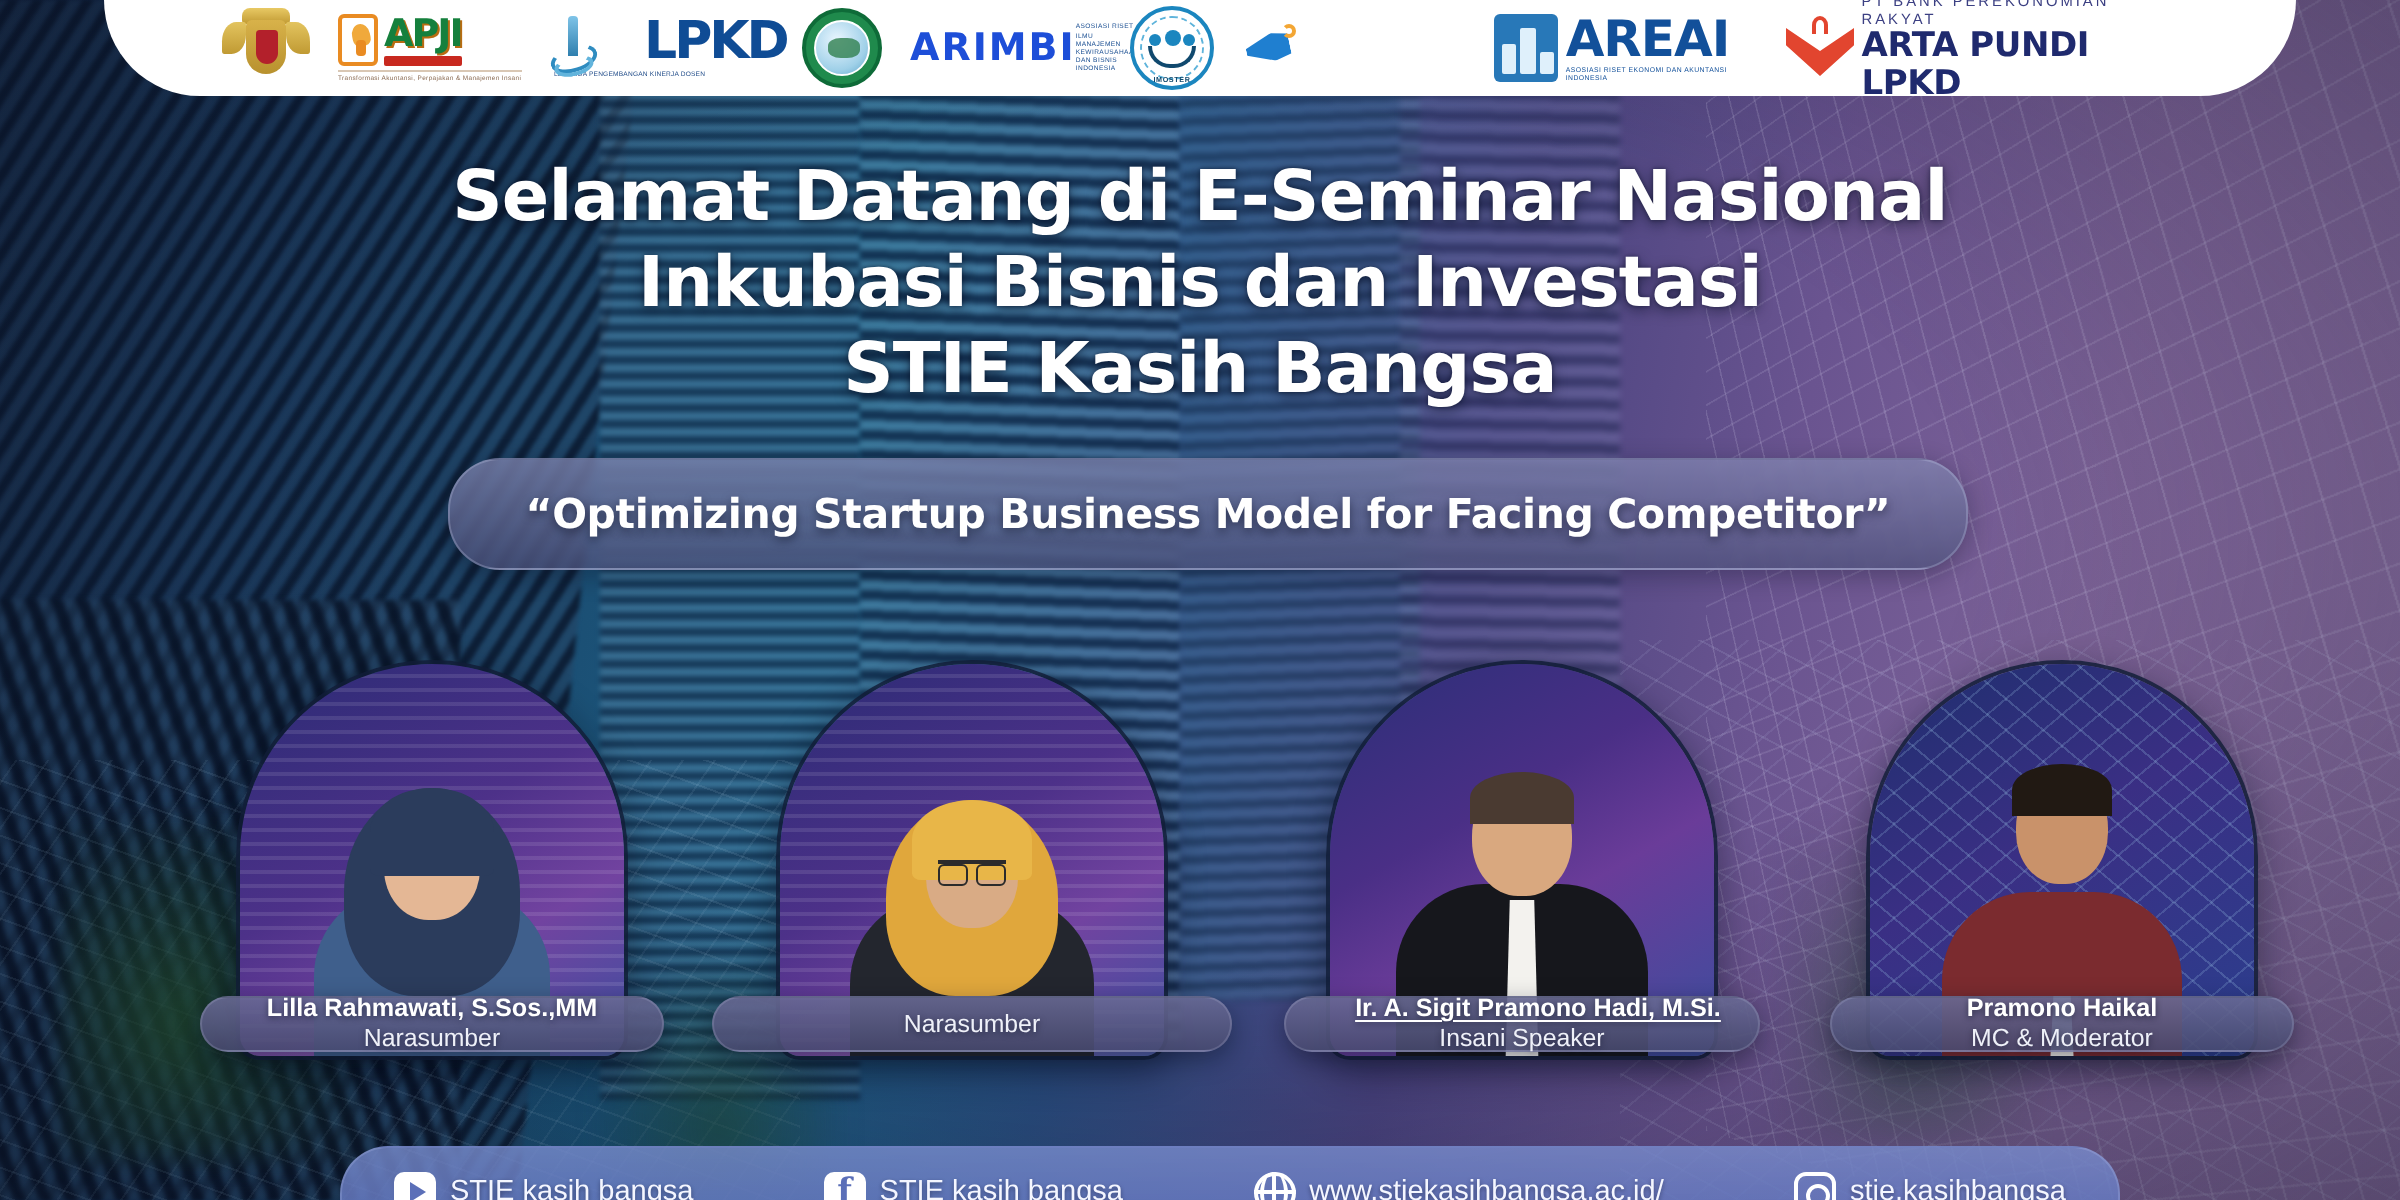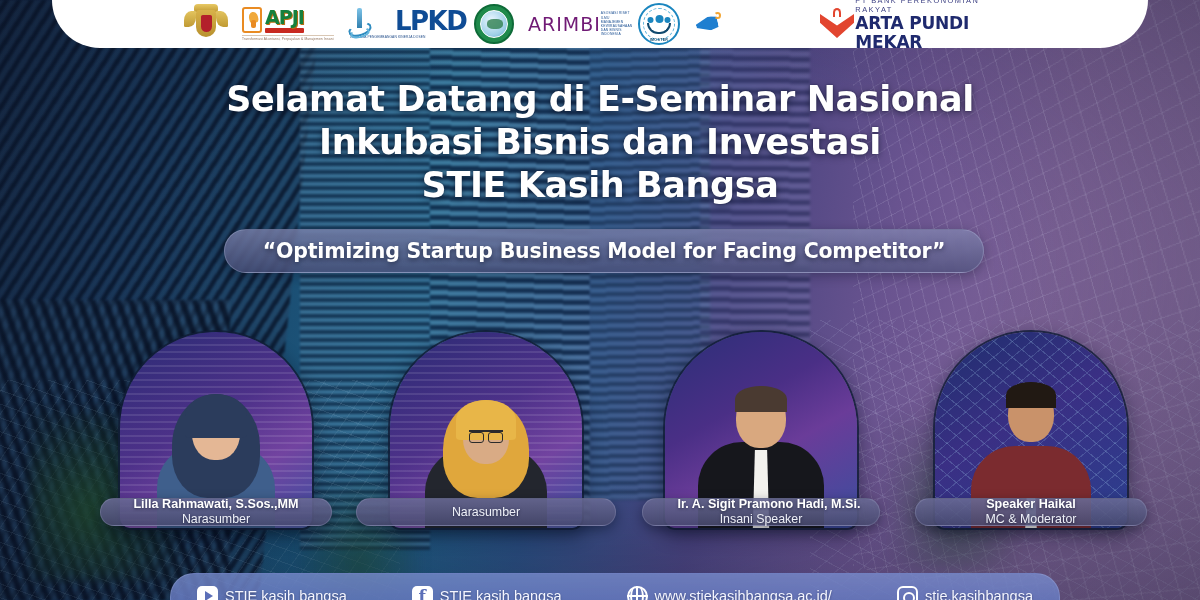--- a/index.html
+++ b/index.html
@@ -223,21 +223,21 @@
     background:radial-gradient(circle at 40% 35%, #eaf6ff, #9fd0e8 65%, #5ba3c9);
     border:1.5px solid #fff;
   }
   .lg-seal .inner::after {
     content:""; position:absolute; left:6px; top:8px; width:16px; height:10px;
     background:#2f7f4f; border-radius:40%; opacity:.8;
   }
 
   .lg-arimbi { width:96px; }
   .lg-arimbi .wm {
-    font-size:19px; font-weight:normal; color:#701a75; letter-spacing:1px;
+    font-size:19px; font-weight:bold; color:#1d4ed8; letter-spacing:1px;
     font-family:"DejaVu Sans", sans-serif; line-height:19px;
   }
   .lg-arimbi .bar { height:2px; background:#12407f; margin:1px 0; }
   .lg-arimbi .sub { font-size:3.3px; color:#1b4f92; line-height:4.2px; letter-spacing:.2px; }
 
   .lg-imoster { width:42px; height:42px; position:relative; }
   .lg-imoster .o {
     position:absolute; inset:0; border-radius:50%;
     border:2.5px solid #1b86bf; background:#fff;
   }
@@ -333,21 +333,21 @@
   }
   .titleblock h1 {
     font-family:"DejaVu Sans", sans-serif;
     font-size:35px; line-height:43px; font-weight:bold; color:#ffffff;
     letter-spacing:-.4px;
     text-shadow:0 2px 7px rgba(8,14,34,.55), 0 0 2px rgba(10,16,36,.5);
   }
   .titleblock h1 span { display:block; }
 
   .subbanner {
-    position:absolute; top:229px; left:224px; width:760px; height:44px;
+    position:absolute; top:229px; left:224px; width:760px; height:56px;
     border-radius:26px;
     background:linear-gradient(180deg, rgba(129,133,176,.74), rgba(78,82,124,.74));
     border:1px solid rgba(190,195,225,.30);
     box-shadow:0 3px 12px rgba(8,12,30,.32);
     display:flex; align-items:center; justify-content:center;
     z-index:5; backdrop-filter:blur(2px);
   }
   .subbanner .txt {
     font-family:"DejaVu Sans", sans-serif;
     font-size:20.5px; font-weight:bold; color:#ffffff; letter-spacing:-.2px;
@@ -429,21 +429,21 @@
     background:linear-gradient(180deg, rgba(104,105,148,.90), rgba(72,74,112,.90));
     border:1px solid rgba(180,185,215,.22);
     box-shadow:0 4px 12px rgba(6,10,26,.40);
     display:flex; flex-direction:column; align-items:center; justify-content:center;
     padding:0 6px;
   }
   .nameplate .nm {
     font-size:12.6px; font-weight:bold; color:#ffffff; white-space:nowrap;
     text-shadow:0 1px 3px rgba(8,12,30,.55); line-height:15px;
   }
-  .nameplate .nm.underline { text-underline-offset:2px;margin-left:16px; }
+  .nameplate .nm.underline { text-decoration:underline; text-underline-offset:2px;margin-left:16px; }
   .nameplate .rl {
     font-size:12.4px; color:#eef0f8; line-height:15px;
     text-shadow:0 1px 3px rgba(8,12,30,.5); white-space:nowrap;
   }
   .tile.t1 .nameplate { width:260px; left:-14px; }
   .tile.t1 .nameplate .nm { font-size:12.2px; }
   .tile.t2 .nameplate { width:238px; left:-3px; }
 
   
   .socialbar {
@@ -575,29 +575,40 @@
     <div class="cap">IMOSTER</div>
   </div>
 
   <div class="logo lg-berita">
     <div class="mega">
       <div class="cone"></div>
         <div class="hd"></div>
     </div>
   </div>
 
+  <div class="logo lg-areai">
+    <div class="bld">
+      <span class="b1"></span>
+        <span class="b2"></span>
+        <span class="b3"></span>
+    </div>
+    <div class="txt">
+      <div class="wm">AREAI</div>
+      <div class="sub">ASOSIASI RISET EKONOMI DAN AKUNTANSI INDONESIA</div>
+    </div>
+  </div>
 
   <div class="logo lg-bank">
     <div class="mark">
       <div class="spark"></div>
         <div class="leaf"></div>
     </div>
     <div class="txt">
       <div class="t1">PT BANK PEREKONOMIAN RAKYAT</div>
-      <div class="t2">ARTA PUNDI MEKAR</div>
+      <div class="t2">ARTA PUNDI LPKD</div>
     </div>
   </div>
 </div>
 
 <div class="titleblock">
   <h1>
     <span>Selamat Datang di E-Seminar Nasional</span>
     <span>Inkubasi Bisnis dan Investasi</span>
     <span>STIE Kasih Bangsa</span>
   </h1>
@@ -661,21 +672,21 @@
     <div class="arch">
       <div class="vbg mesh"></div>
       <div class="person">
         <div class="p-body" style="width:120px;height:82px;background:#7b2b2f;"></div>
         <div class="p-shirt" style="height:30px;width:24px;background:#f1efe9;"></div>
         <div class="p-head" style="width:46px;height:56px;top:26px;background:#c9926a;"></div>
         <div class="p-hair" style="width:50px;height:26px;top:22px;background:#211913;border-radius:50% 50% 0 0;"></div>
       </div>
     </div>
     <div class="nameplate">
-      <div class="nm">Speaker Haikal</div>
+      <div class="nm">Pramono Haikal</div>
       <div class="rl">MC &amp; Moderator</div>
     </div>
   </div>
 </div>
 
 <div class="socialbar">
   <div class="soc">
     <span class="ic yt"></span>
     <span class="lbl">STIE kasih bangsa</span>
   </div>

